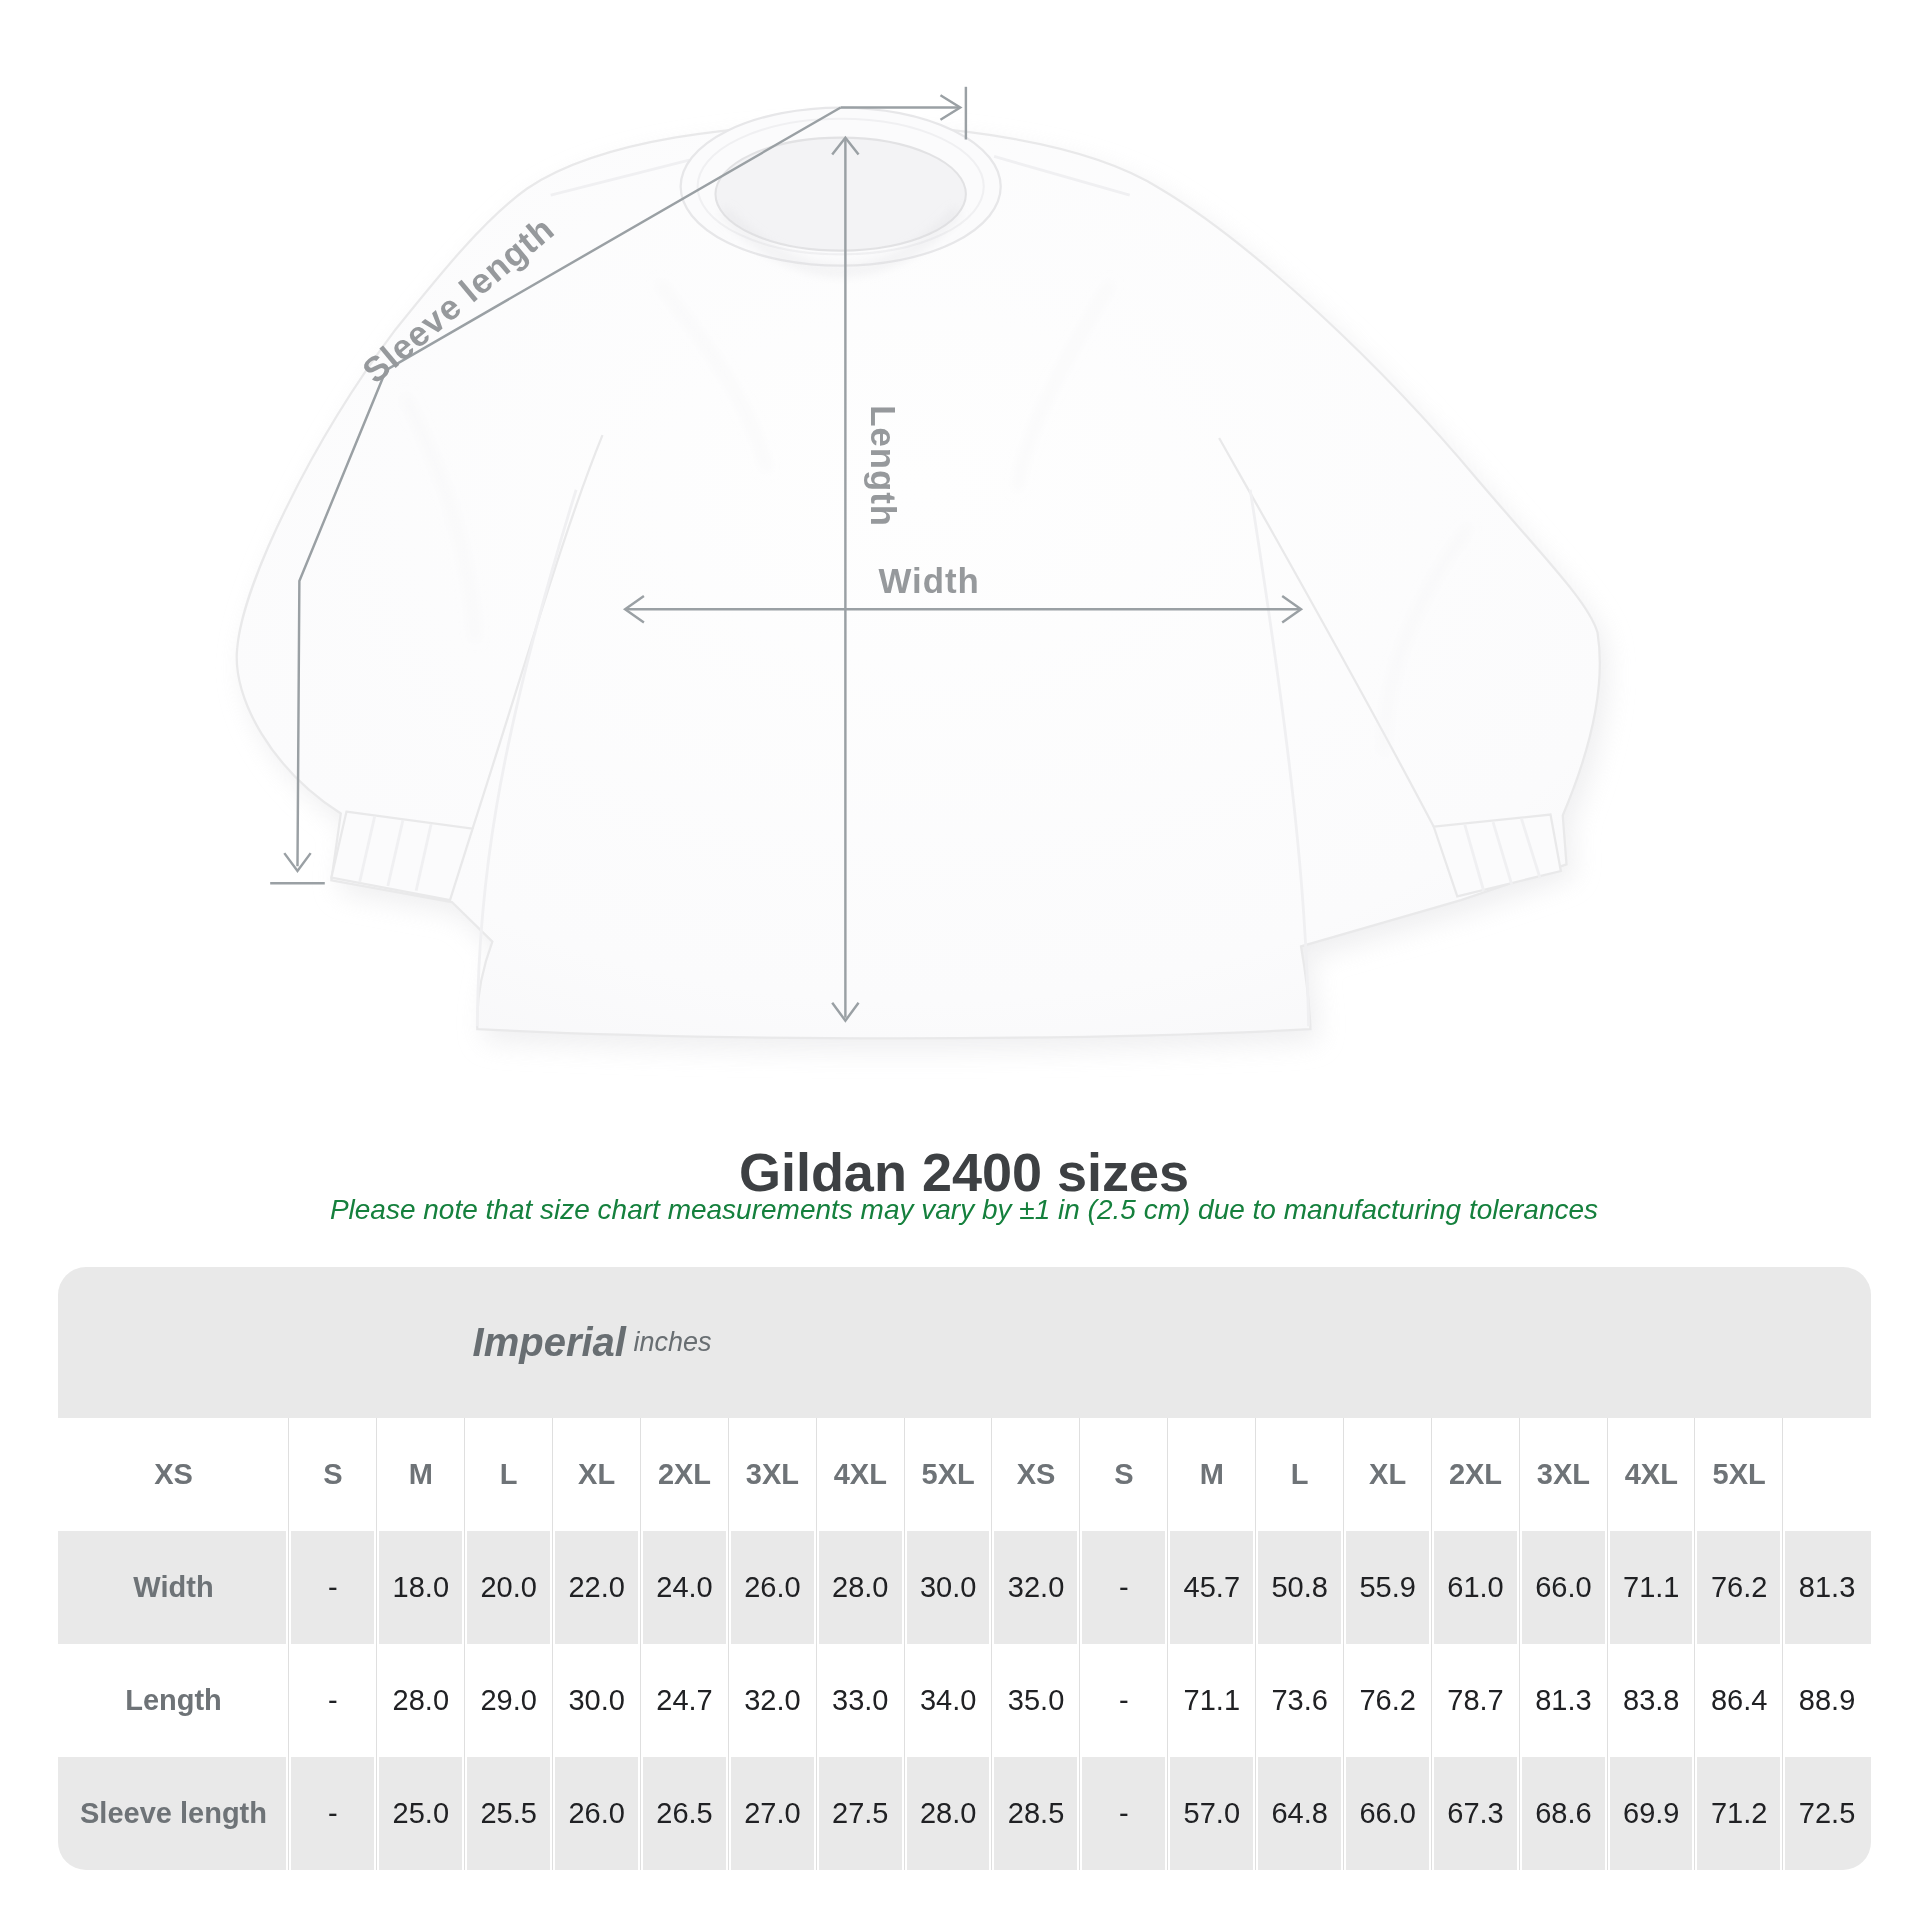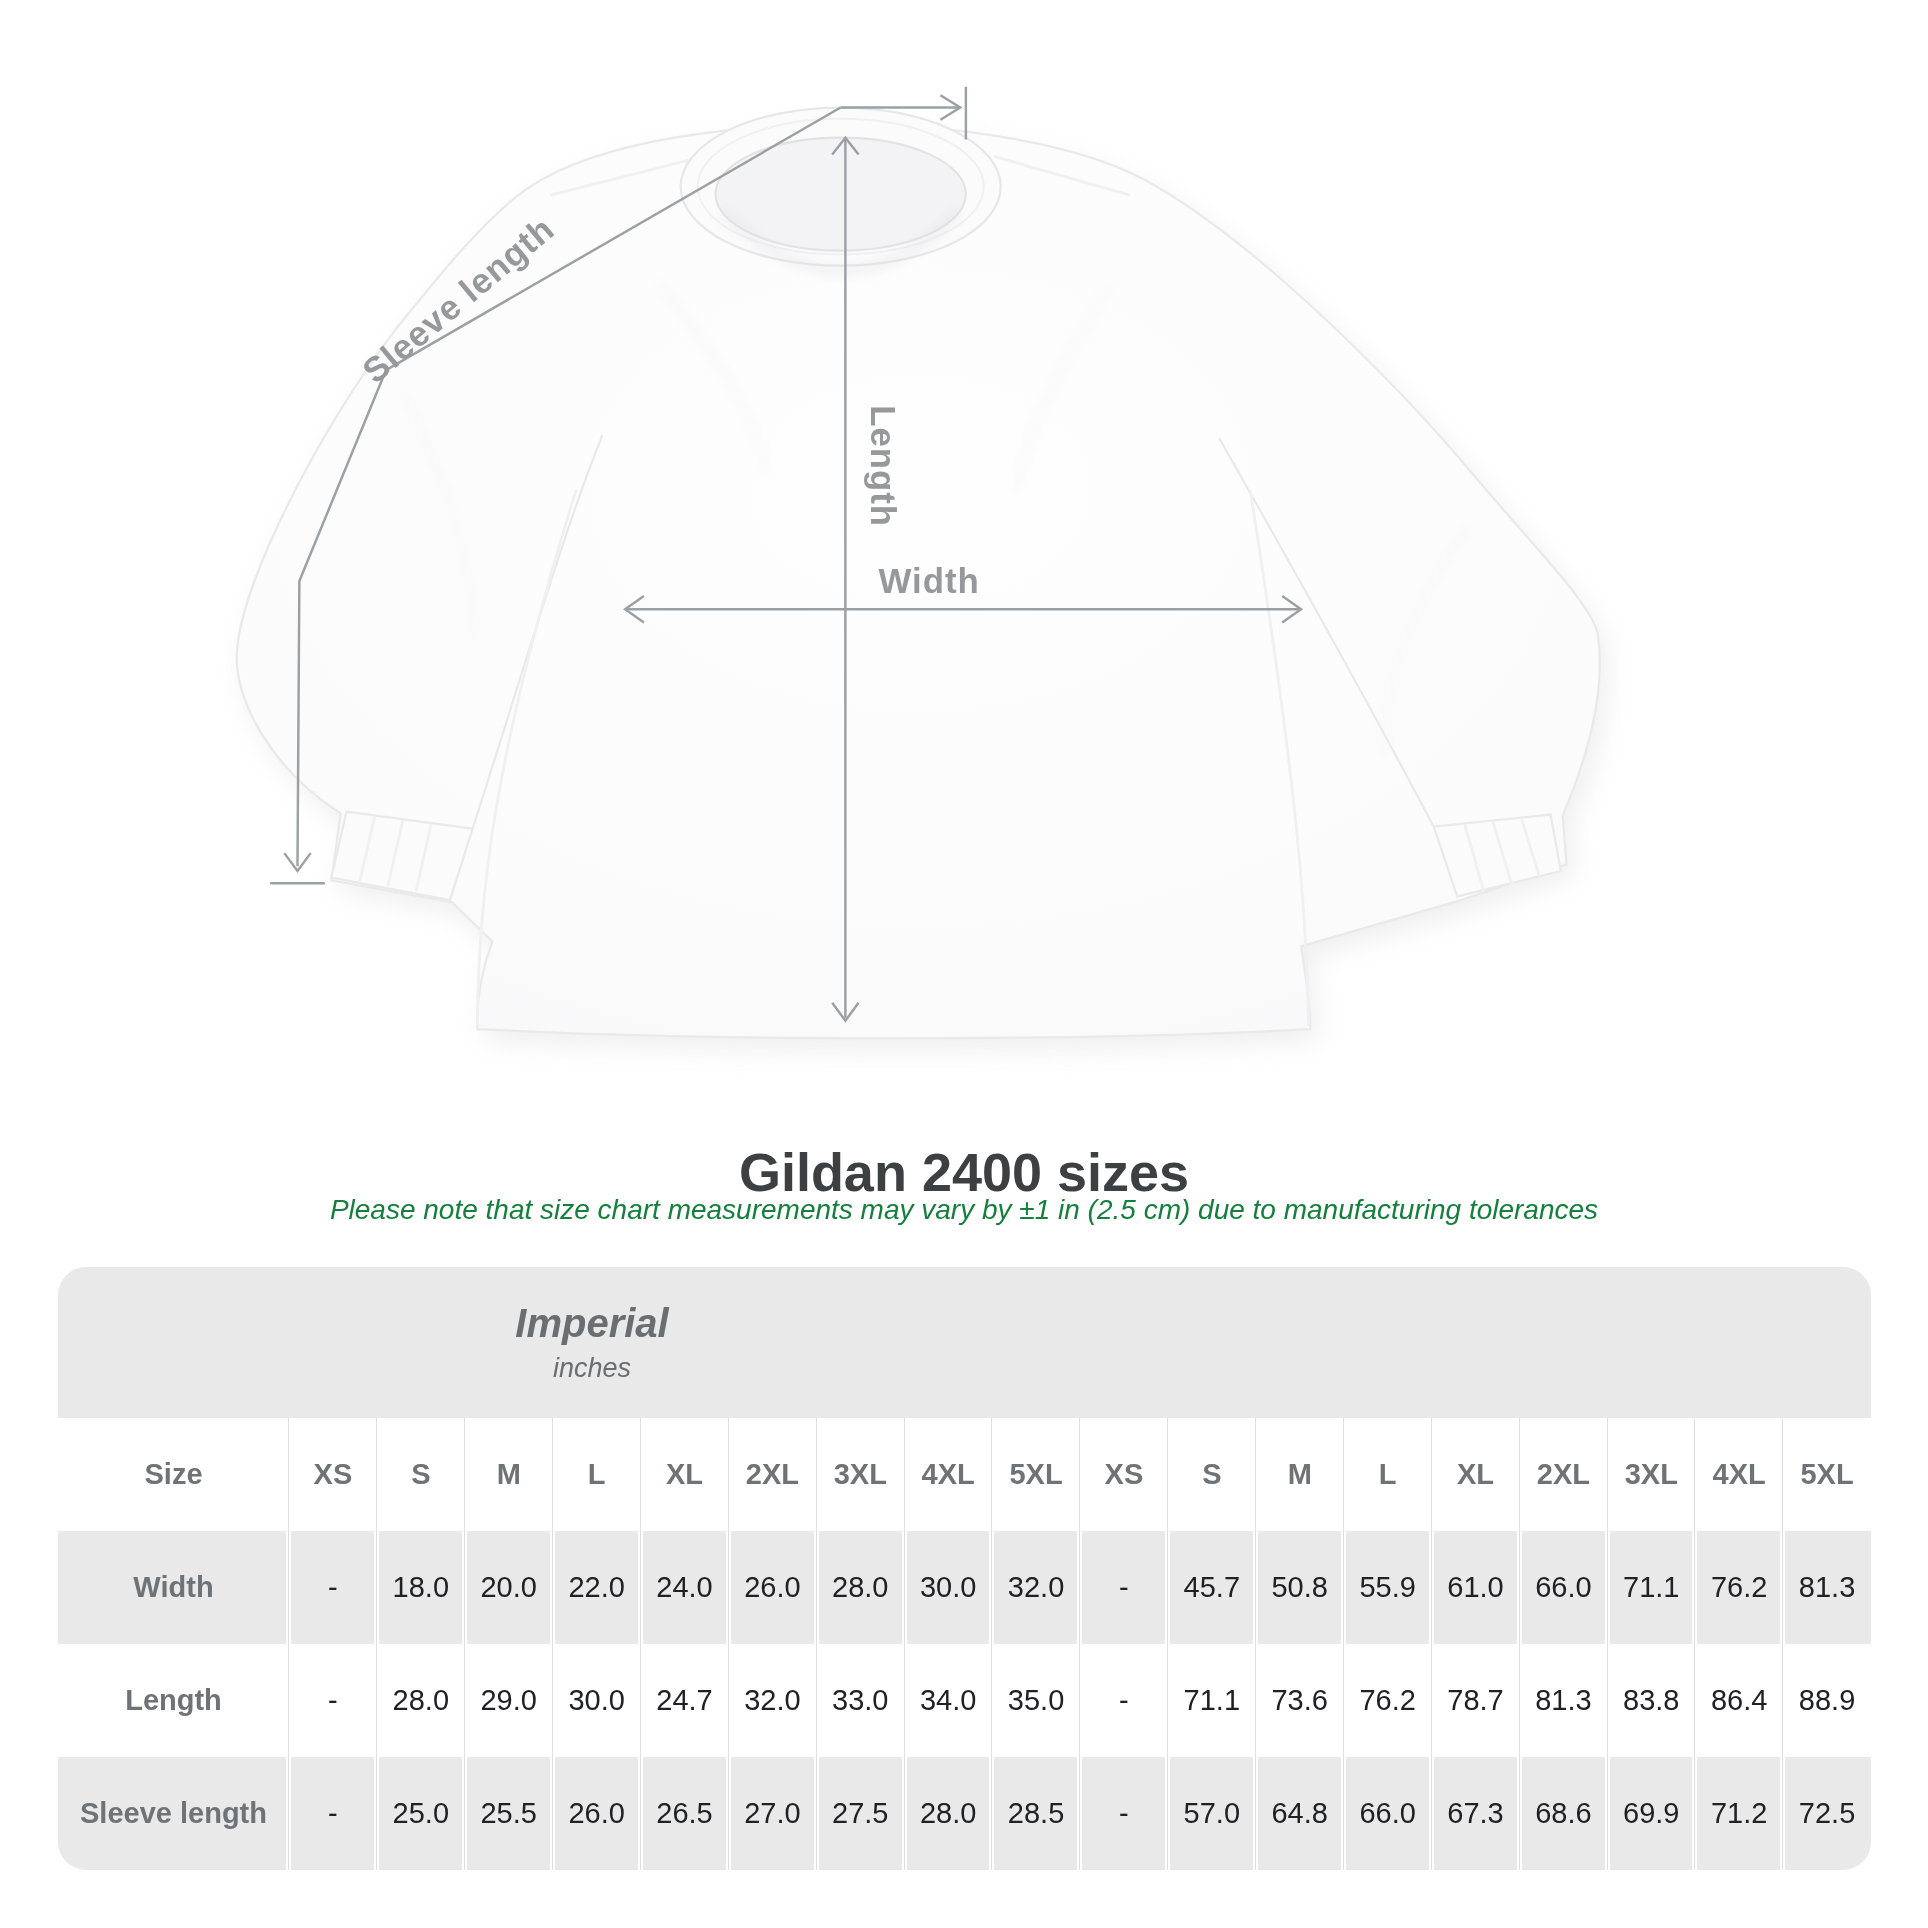--- a/index.html
+++ b/index.html
@@ -29,21 +29,21 @@
 
   
   .size-table {
     position:absolute; left:58px; top:1267px; width:1813px; height:603px;
     border-radius:28px; overflow:hidden; background:#ffffff;
   }
   .thead {
     position:relative; height:151px; background:#e9e9e9;
   }
   .ugroup { position:absolute; top:0; height:100%; width:565px; transform:translateX(-50%);
-            display:flex; flex-direction:column; align-items:center; justify-content:center; gap:7.5px; }
+            display:flex; flex-direction:row; align-items:center; justify-content:center; gap:7.5px; }
   .ugroup.imperial { left:534px; }
   .ugroup.metric   { left:1402px; }
   .uname { font-size:40px; font-weight:bold; font-style:italic; color:#686e72; }
   .uunit { font-size:27px; font-style:italic; color:#686e72; }
 
   .tr { display:grid; grid-template-columns:231px repeat(18, 1fr); height:113px; }
   .tr.white { background:#ffffff; }
   .tr.gray  { background:#e9e9e9; }
   .cell { display:flex; align-items:center; justify-content:center; }
   .cell.lbl { font-size:29px; font-weight:bold; color:#6e7377; }
@@ -151,21 +151,20 @@
 <div class="size-table">
 
   <div class="thead">
     <div class="ugroup imperial">
       <div class="uname">Imperial</div>
       <div class="uunit">inches</div>
     </div>
   </div>
 
   <div class="tr white">
-    <div class="cell lbl">Size</div>
     <div class="cell sz">XS</div>
     <div class="cell sz">S</div>
     <div class="cell sz">M</div>
     <div class="cell sz">L</div>
     <div class="cell sz">XL</div>
     <div class="cell sz">2XL</div>
     <div class="cell sz">3XL</div>
     <div class="cell sz">4XL</div>
     <div class="cell sz">5XL</div>
     <div class="cell sz">XS</div>

